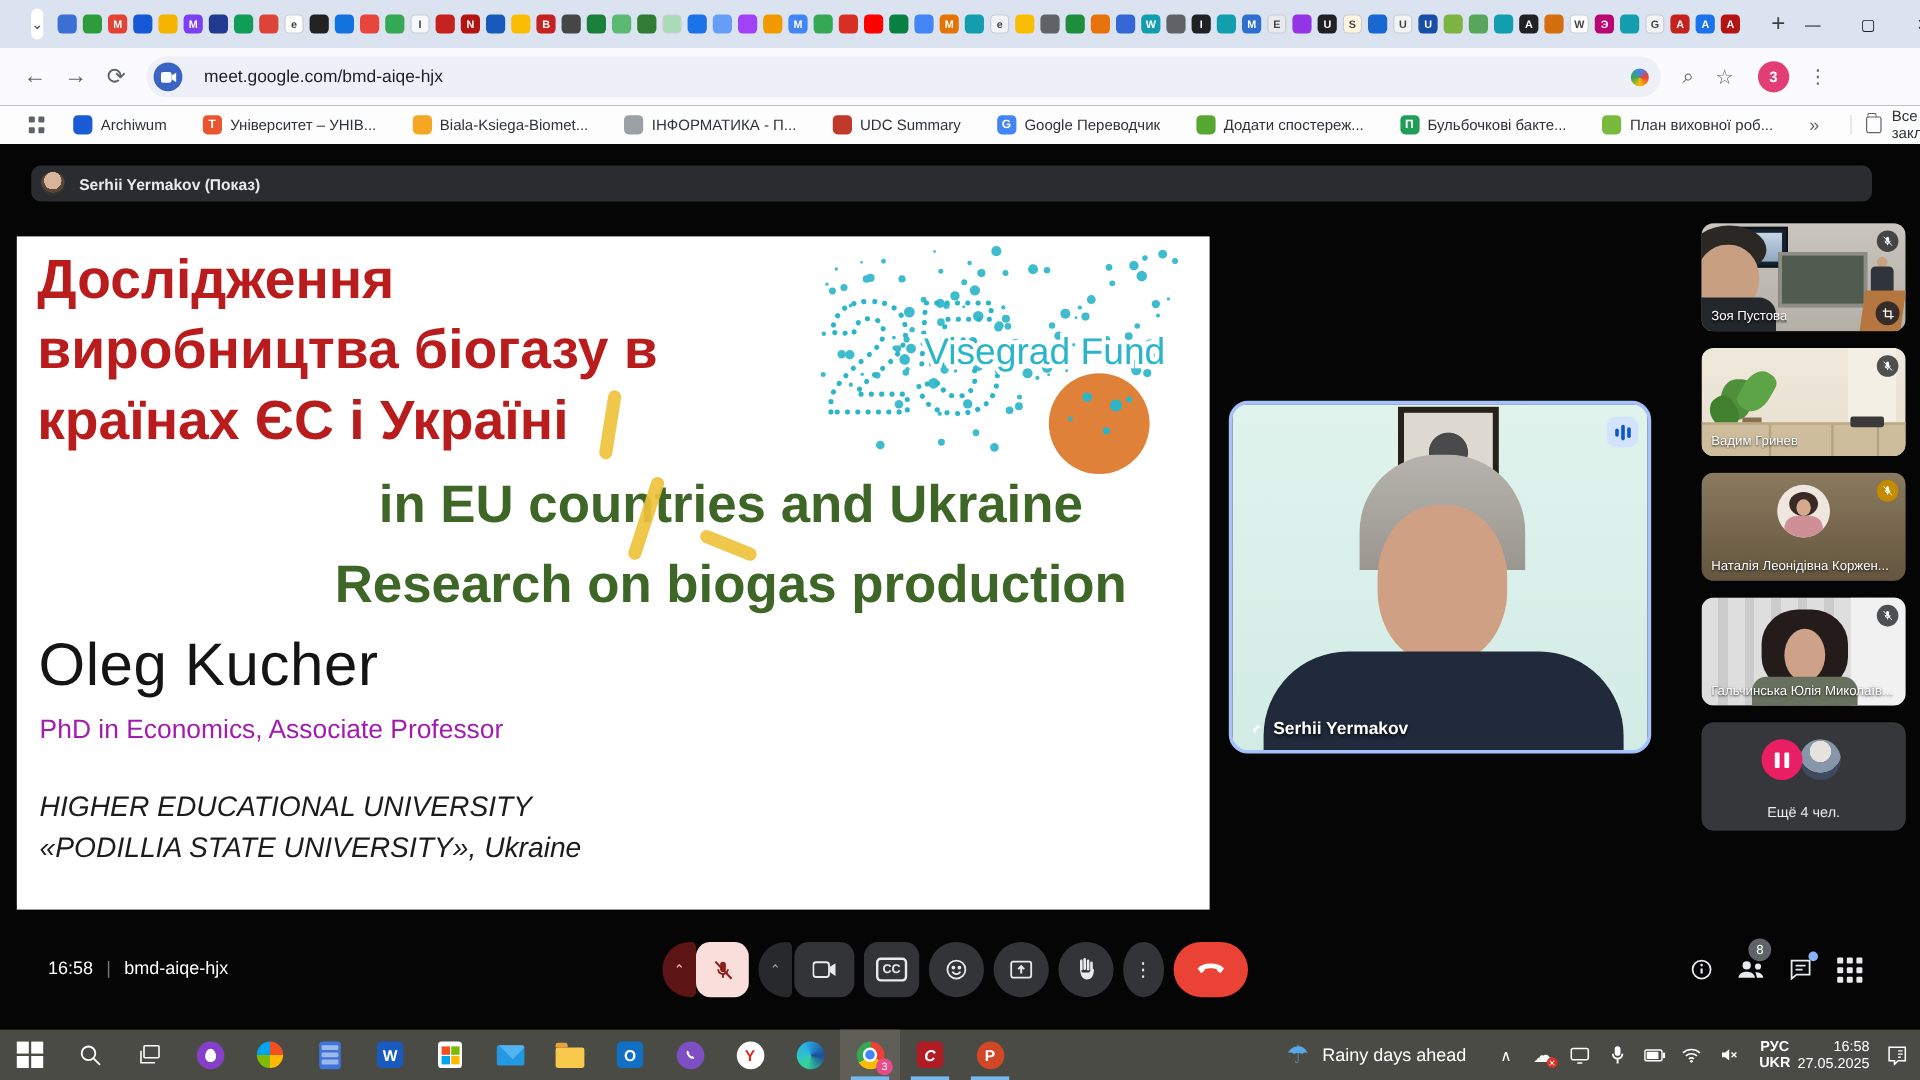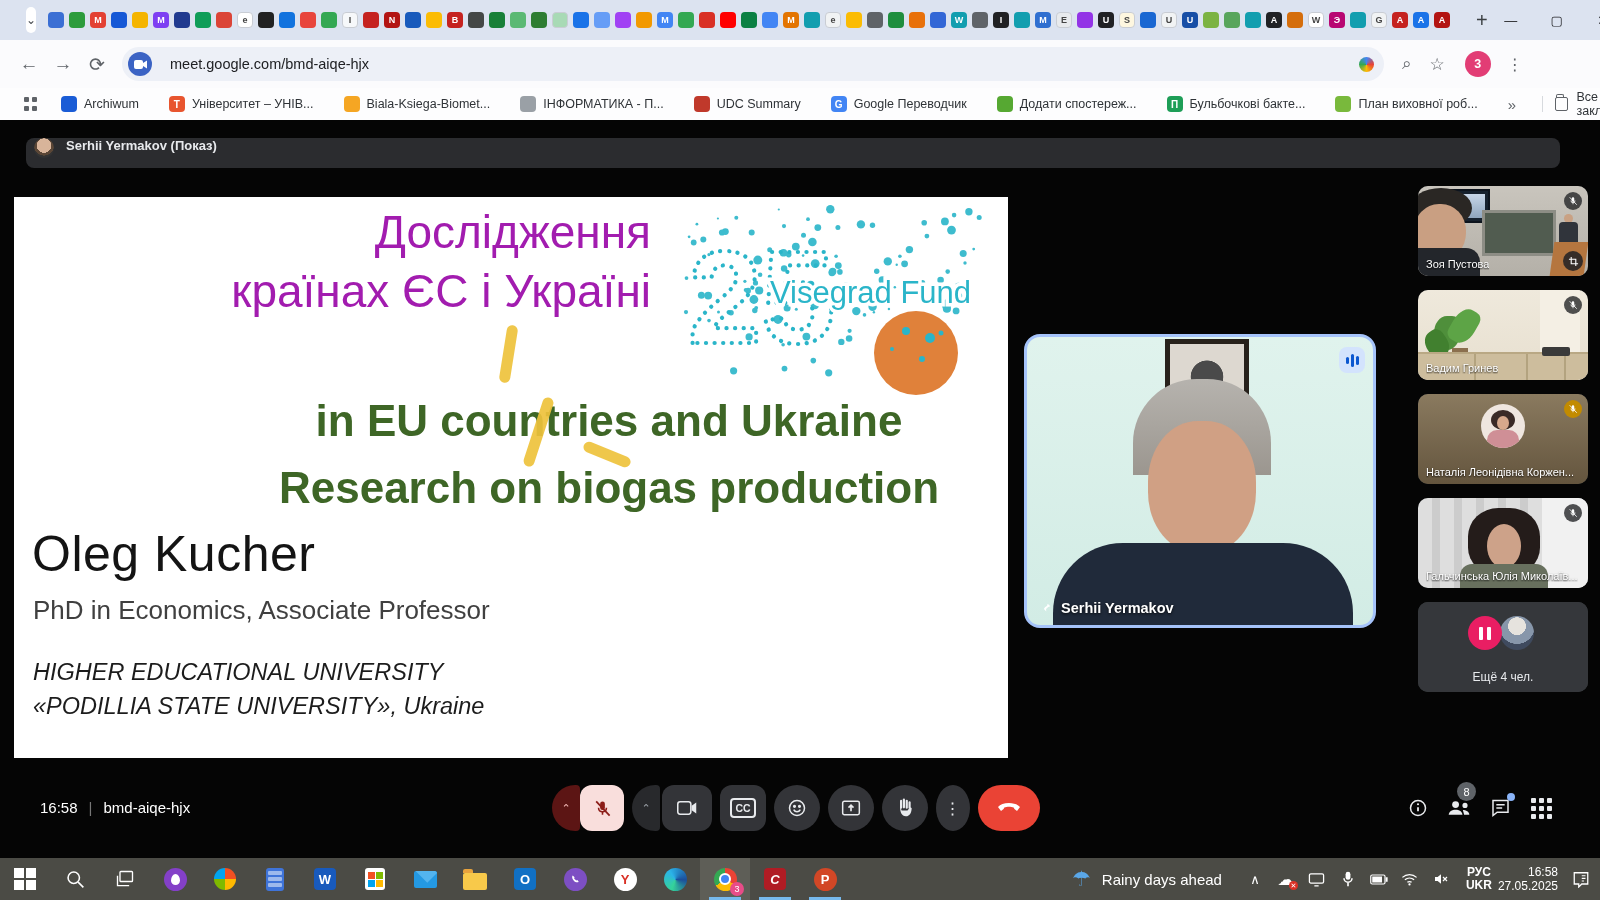--- a/index.html
+++ b/index.html
@@ -36,29 +36,29 @@
   .bm-ico{width:16px;height:16px;border-radius:4px;margin-right:7px;display:flex;align-items:center;justify-content:center;color:#fff;font-size:10px;font-weight:bold;flex:0 0 auto}
   .bm-label{color:#2f3337}
   #bm-right{margin-left:auto;display:flex;align-items:center;margin-right:22px}
   #bm-overflow{color:#5f6368;font-size:15px;margin-right:14px}
   .folder-ic{width:16px;height:12px;border:1.6px solid #5f6368;border-radius:2px;position:relative;margin-right:8px}
   .folder-ic:before{content:"";position:absolute;top:-4px;left:0;width:6px;height:3px;border:1.6px solid #5f6368;border-bottom:none;border-radius:2px 2px 0 0}
 
   
   #meet{position:absolute;top:120px;left:0;width:1600px;height:738px;background:#050505}
 
-  #banner{position:absolute;top:138px;left:26px;width:1534px;height:30px;background:#2b2c2f;border-radius:8px;display:flex;}
+  #banner{position:absolute;top:138px;left:26px;width:1534px;height:30px;background:#2b2c2f;border-radius:8px;display:flex;align-items:center}
   #banner .avt{width:20px;height:20px;border-radius:50%;margin:0 12px 0 8px;background:radial-gradient(circle at 50% 38%,#d8b49a 0 45%,#5a4636 46% 62%,#333 63%)}
   #banner .txt{color:#e8eaed;font-size:13px;font-weight:bold}
 
   #slide{position:absolute;left:14px;top:197px;width:994px;height:561px;background:#fff;overflow:hidden}
-  #uk-title{position:absolute;left:17px;top:6px;width:620px;text-align:right;color:#a21caf;font-size:46px;font-weight:normal;line-height:59px}
+  #uk-title{position:absolute;left:17px;top:6px;width:620px;text-align:left;color:#b91c1c;font-size:46px;font-weight:bold;line-height:59px}
   #en-title{position:absolute;left:215px;top:190px;width:760px;text-align:center;color:#3e6626;font-size:44px;font-weight:bold;line-height:67px}
   #author{position:absolute;left:18px;top:328px;color:#141414;font-size:50px;letter-spacing:.5px}
-  #degree{position:absolute;left:19px;top:398px;color:#404040;font-size:26px}
+  #degree{position:absolute;left:19px;top:398px;color:#a21caf;font-size:22px}
   #aff{position:absolute;left:19px;top:458px;color:#1c1c1c;font-size:23.5px;font-style:italic;line-height:34px}
   .ymark{position:absolute;background:#eec23c;border-radius:6px;opacity:.92}
   #ym1{left:489px;top:128px;width:11px;height:58px;transform:rotate(9deg)}
   #ym2{left:519px;top:199px;width:11px;height:72px;transform:rotate(18deg)}
   #ym3{left:568px;top:252px;width:50px;height:11px;transform:rotate(22deg)}
   #vf-logo{position:absolute;left:664px;top:6px}
 
   
   #self{position:absolute;left:1024px;top:334px;width:352px;height:294px;border-radius:16px;background:linear-gradient(#e0f3ed,#d2ece5);border:3px solid #a5c3fa;overflow:hidden;box-sizing:border-box}
   #portrait{position:absolute;left:138px;top:2px;width:84px;height:92px;background:#27211b;padding:5px;box-sizing:border-box}
@@ -338,20 +338,21 @@
 <div id="meet"></div>
 
 <div id="banner">
   <span class="avt"></span>
   <span class="txt">Serhii Yermakov (Показ)</span>
 </div>
 
 <div id="slide">
   <div id="uk-title">
     <div>Дослідження</div>
+    <div>виробництва біогазу в</div>
     <div>країнах ЄС і Україні</div>
   </div>
   <svg id="vf-logo" width="316" height="196" viewBox="0 0 316 196">
     <g id="vf-dots" fill="#2ab5c9" opacity=".9">
         <circle cx="8.0" cy="109.1" r="2.1"></circle>
         <circle cx="70.1" cy="87.7" r="2.9"></circle>
         <circle cx="105.1" cy="90.2" r="3.7"></circle>
         <circle cx="168.1" cy="82.7" r="3.3"></circle>
         <circle cx="248.9" cy="33.1" r="2.4"></circle>
         <circle cx="216.8" cy="84.2" r="1.3"></circle>

